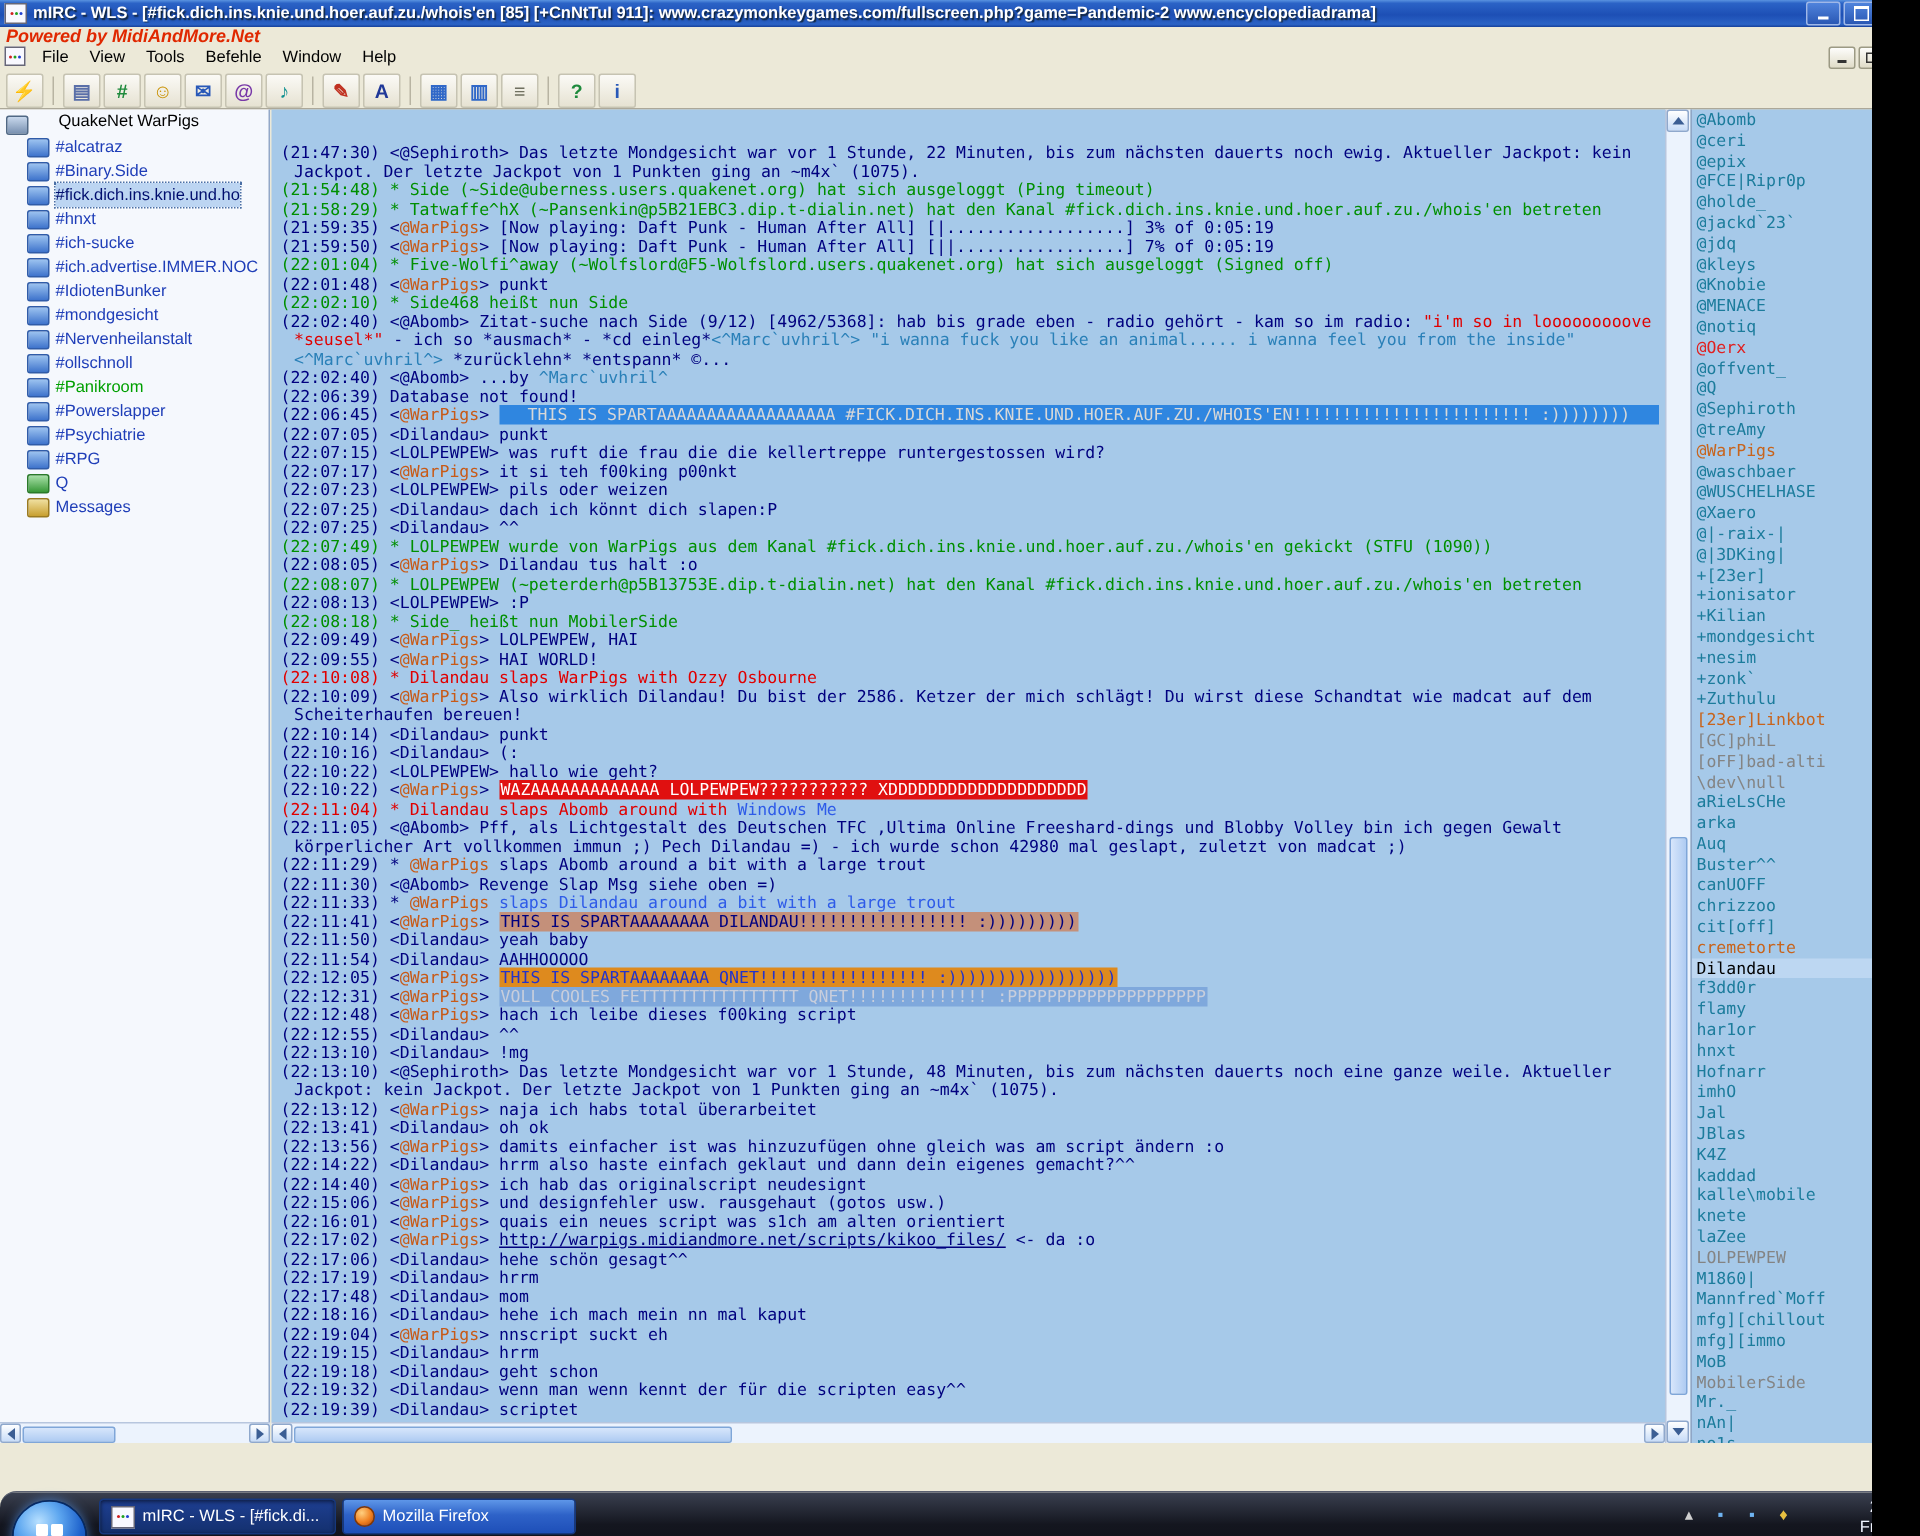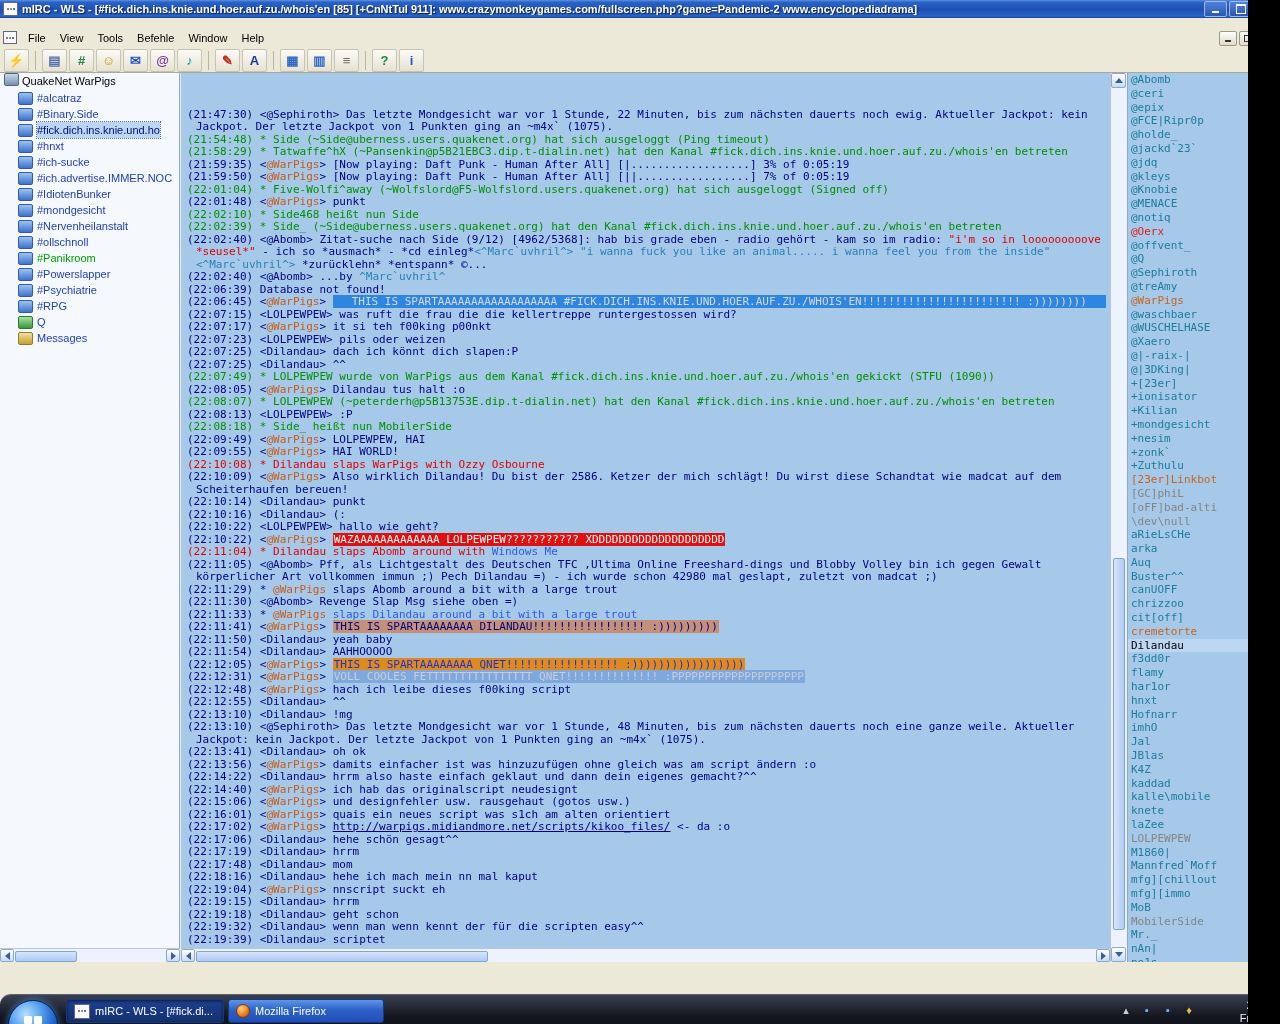--- a/index.html
+++ b/index.html
@@ -33,21 +33,21 @@
   .toolbar{position:absolute;left:0;top:48px;width:1280px;height:25px;background:#ECE9D8;border-bottom:1px solid #ACA899;
     display:flex;align-items:center;padding-left:4px;box-sizing:border-box;gap:2px;}
   .tb-btn{width:23px;height:21px;border:1px solid #C6C3B2;border-radius:2px;background:linear-gradient(#FBFAF6,#E6E2D2);
     display:flex;align-items:center;justify-content:center;}
   .tb-glyph{font-size:13px;line-height:13px;font-weight:bold;}
   .tb-sep{width:1px;height:19px;background:#B8B4A2;margin:0 4px;display:inline-block;}
 
   
   .tree{position:absolute;left:0;top:73px;width:180px;height:875px;background:#F5F8FD;border-right:1px solid #93A8C8;
     box-sizing:border-box;overflow:hidden;font-size:11px;}
-  .troot{height:17px;line-height:17px;display:flex;align-items:flex-start;gap:3px;padding-left:4px;color:#000;}
+  .troot{height:17px;line-height:17px;display:flex;align-items:flex-end;gap:20px;padding-left:4px;color:#000;}
   .titem{height:16px;line-height:16px;display:flex;align-items:center;gap:4px;padding-left:18px;color:#1F3EB8;white-space:nowrap;}
   .titem.grn .tlabel{color:#00A000;}
   .titem.sel .tlabel{background:#BCD5F2;outline:1px dotted #4A6FA5;color:#000E6E;}
   .ticon{width:13px;height:11px;border-radius:2px;flex:0 0 auto;}
   .ticon.chan{background:linear-gradient(#9CC3F0,#3F74CC);border:1px solid #305CA8;}
   .ticon.q{background:linear-gradient(#A8E0A8,#389838);border:1px solid #2A7A2A;}
   .ticon.msg{background:linear-gradient(#F0E0A0,#C8A030);border:1px solid #9A7A20;}
   .ticon.root{background:linear-gradient(#C8D8EC,#7890B0);border:1px solid #506884;}
 
   .chat{position:absolute;left:181px;top:73px;width:929px;height:875px;background:#A6C9E9;overflow:hidden;
@@ -130,20 +130,21 @@
       <span class="wbtn">
           <i class="g-min"></i>
         </span>
       <span class="wbtn">
           <i class="g-max"></i>
         </span>
       <span class="wbtn close">×</span>
     </span>
   </div>
 
+  <div class="powered">Powered by MidiAndMore.Net</div>
 
   <div class="menubar">
     <span class="app-ico" style="width:12px;height:11px">
         <i class="dr"></i>
         <i class="dg"></i>
         <i class="db"></i>
       </span>
     <span id="menu-items" style="display:flex">
         <span class="menu-item">File</span>
         <span class="menu-item">View</span>
@@ -297,25 +298,25 @@
   <div class="chat">
     <div class="chat-lines" id="chat-lines">
         <div class="cline"><span class="sg-n">(21:47:30) &lt;@Sephiroth&gt; Das letzte Mondgesicht war vor 1 Stunde, 22 Minuten, bis zum nächsten dauerts noch ewig. Aktueller Jackpot: kein Jackpot. Der letzte Jackpot von 1 Punkten ging an ~m4x` (1075).</span></div>
         <div class="cline"><span class="sg-g">(21:54:48) * Side (~Side@uberness.users.quakenet.org) hat sich ausgeloggt (Ping timeout)</span></div>
         <div class="cline"><span class="sg-g">(21:58:29) * Tatwaffe^hX (~Pansenkin@p5B21EBC3.dip.t-dialin.net) hat den Kanal #fick.dich.ins.knie.und.hoer.auf.zu./whois'en betreten</span></div>
         <div class="cline"><span class="sg-n">(21:59:35) &lt;</span><span class="sg-o">@WarPigs</span><span class="sg-n">&gt; [Now playing: Daft Punk - Human After All] [|..................] 3% of 0:05:19</span></div>
         <div class="cline"><span class="sg-n">(21:59:50) &lt;</span><span class="sg-o">@WarPigs</span><span class="sg-n">&gt; [Now playing: Daft Punk - Human After All] [||.................] 7% of 0:05:19</span></div>
         <div class="cline"><span class="sg-g">(22:01:04) * Five-Wolfi^away (~Wolfslord@F5-Wolfslord.users.quakenet.org) hat sich ausgeloggt (Signed off)</span></div>
         <div class="cline"><span class="sg-n">(22:01:48) &lt;</span><span class="sg-o">@WarPigs</span><span class="sg-n">&gt; punkt</span></div>
         <div class="cline"><span class="sg-g">(22:02:10) * Side468 heißt nun Side</span></div>
-        <div class="cline"><span class="sg-g">(22:02:39) * Side_ (~Side@uberness.users.quakenet.org) hat den Kanal #fick.dich.ins.knie.und.hoer.auf.zu./whois'en betreten</span></div>
         <div class="cline"><span class="sg-n">(22:02:40) &lt;@Abomb&gt; Zitat-suche nach Side (9/12) [4962/5368]: hab bis grade eben - radio gehört - kam so im radio: </span><span class="sg-r">"i'm so in looooooooove *seusel*"</span><span class="sg-n"> - ich so *ausmach* - *cd einleg*</span><span class="sg-c">&lt;^Marc`uvhril^&gt; "i wanna fuck you like an animal..... i wanna feel you from the inside"&lt;^Marc`uvhril^&gt; </span><span class="sg-n">*zurücklehn* *entspann* ©...</span></div>
         <div class="cline"><span class="sg-n">(22:02:40) &lt;@Abomb&gt; ...by </span><span class="sg-c">^Marc`uvhril^</span></div>
         <div class="cline"><span class="sg-n">(22:06:39) Database not found!</span></div>
         <div class="cline"><span class="sg-n">(22:06:45) &lt;</span><span class="sg-o">@WarPigs</span><span class="sg-n">&gt; </span><span class="sg-hb">THIS IS SPARTAAAAAAAAAAAAAAAAAA #FICK.DICH.INS.KNIE.UND.HOER.AUF.ZU./WHOIS'EN!!!!!!!!!!!!!!!!!!!!!!!! :))))))))</span></div>
+        <div class="cline"><span class="sg-n">(22:07:05) &lt;Dilandau&gt; punkt</span></div>
         <div class="cline"><span class="sg-n">(22:07:15) &lt;LOLPEWPEW&gt; was ruft die frau die die kellertreppe runtergestossen wird?</span></div>
         <div class="cline"><span class="sg-n">(22:07:17) &lt;</span><span class="sg-o">@WarPigs</span><span class="sg-n">&gt; it si teh f00king p00nkt</span></div>
         <div class="cline"><span class="sg-n">(22:07:23) &lt;LOLPEWPEW&gt; pils oder weizen</span></div>
         <div class="cline"><span class="sg-n">(22:07:25) &lt;Dilandau&gt; dach ich könnt dich slapen:P</span></div>
         <div class="cline"><span class="sg-n">(22:07:25) &lt;Dilandau&gt; ^^</span></div>
         <div class="cline"><span class="sg-g">(22:07:49) * LOLPEWPEW wurde von WarPigs aus dem Kanal #fick.dich.ins.knie.und.hoer.auf.zu./whois'en gekickt (STFU (1090))</span></div>
         <div class="cline"><span class="sg-n">(22:08:05) &lt;</span><span class="sg-o">@WarPigs</span><span class="sg-n">&gt; Dilandau tus halt :o</span></div>
         <div class="cline"><span class="sg-g">(22:08:07) * LOLPEWPEW (~peterderh@p5B13753E.dip.t-dialin.net) hat den Kanal #fick.dich.ins.knie.und.hoer.auf.zu./whois'en betreten</span></div>
         <div class="cline"><span class="sg-n">(22:08:13) &lt;LOLPEWPEW&gt; :P</span></div>
         <div class="cline"><span class="sg-g">(22:08:18) * Side_ heißt nun MobilerSide</span></div>
@@ -334,20 +335,21 @@
         <div class="cline"><span class="sg-n">(22:11:33) * </span><span class="sg-o">@WarPigs</span><span class="sg-b"> slaps Dilandau around a bit with a large trout</span></div>
         <div class="cline"><span class="sg-n">(22:11:41) &lt;</span><span class="sg-o">@WarPigs</span><span class="sg-n">&gt; </span><span class="sg-ht">THIS IS SPARTAAAAAAAA DILANDAU!!!!!!!!!!!!!!!!! :)))))))))</span></div>
         <div class="cline"><span class="sg-n">(22:11:50) &lt;Dilandau&gt; yeah baby</span></div>
         <div class="cline"><span class="sg-n">(22:11:54) &lt;Dilandau&gt; AAHHOOOOO</span></div>
         <div class="cline"><span class="sg-n">(22:12:05) &lt;</span><span class="sg-o">@WarPigs</span><span class="sg-n">&gt; </span><span class="sg-ho">THIS IS SPARTAAAAAAAA QNET!!!!!!!!!!!!!!!!! :)))))))))))))))))</span></div>
         <div class="cline"><span class="sg-n">(22:12:31) &lt;</span><span class="sg-o">@WarPigs</span><span class="sg-n">&gt; </span><span class="sg-hs">VOLL COOLES FETTTTTTTTTTTTTTTT QNET!!!!!!!!!!!!!! :PPPPPPPPPPPPPPPPPPPP</span></div>
         <div class="cline"><span class="sg-n">(22:12:48) &lt;</span><span class="sg-o">@WarPigs</span><span class="sg-n">&gt; hach ich leibe dieses f00king script</span></div>
         <div class="cline"><span class="sg-n">(22:12:55) &lt;Dilandau&gt; ^^</span></div>
         <div class="cline"><span class="sg-n">(22:13:10) &lt;Dilandau&gt; !mg</span></div>
         <div class="cline"><span class="sg-n">(22:13:10) &lt;@Sephiroth&gt; Das letzte Mondgesicht war vor 1 Stunde, 48 Minuten, bis zum nächsten dauerts noch eine ganze weile. Aktueller Jackpot: kein Jackpot. Der letzte Jackpot von 1 Punkten ging an ~m4x` (1075).</span></div>
+        <div class="cline"><span class="sg-n">(22:13:12) &lt;</span><span class="sg-o">@WarPigs</span><span class="sg-n">&gt; naja ich habs total überarbeitet</span></div>
         <div class="cline"><span class="sg-n">(22:13:41) &lt;Dilandau&gt; oh ok</span></div>
         <div class="cline"><span class="sg-n">(22:13:56) &lt;</span><span class="sg-o">@WarPigs</span><span class="sg-n">&gt; damits einfacher ist was hinzuzufügen ohne gleich was am script ändern :o</span></div>
         <div class="cline"><span class="sg-n">(22:14:22) &lt;Dilandau&gt; hrrm also haste einfach geklaut und dann dein eigenes gemacht?^^</span></div>
         <div class="cline"><span class="sg-n">(22:14:40) &lt;</span><span class="sg-o">@WarPigs</span><span class="sg-n">&gt; ich hab das originalscript neudesignt</span></div>
         <div class="cline"><span class="sg-n">(22:15:06) &lt;</span><span class="sg-o">@WarPigs</span><span class="sg-n">&gt; und designfehler usw. rausgehaut (gotos usw.)</span></div>
         <div class="cline"><span class="sg-n">(22:16:01) &lt;</span><span class="sg-o">@WarPigs</span><span class="sg-n">&gt; quais ein neues script was s1ch am alten orientiert</span></div>
         <div class="cline"><span class="sg-n">(22:17:02) &lt;</span><span class="sg-o">@WarPigs</span><span class="sg-n">&gt; </span><span class="sg-u">http://warpigs.midiandmore.net/scripts/kikoo_files/</span><span class="sg-n"> &lt;- da :o</span></div>
         <div class="cline"><span class="sg-n">(22:17:06) &lt;Dilandau&gt; hehe schön gesagt^^</span></div>
         <div class="cline"><span class="sg-n">(22:17:19) &lt;Dilandau&gt; hrrm</span></div>
         <div class="cline"><span class="sg-n">(22:17:48) &lt;Dilandau&gt; mom</span></div>

